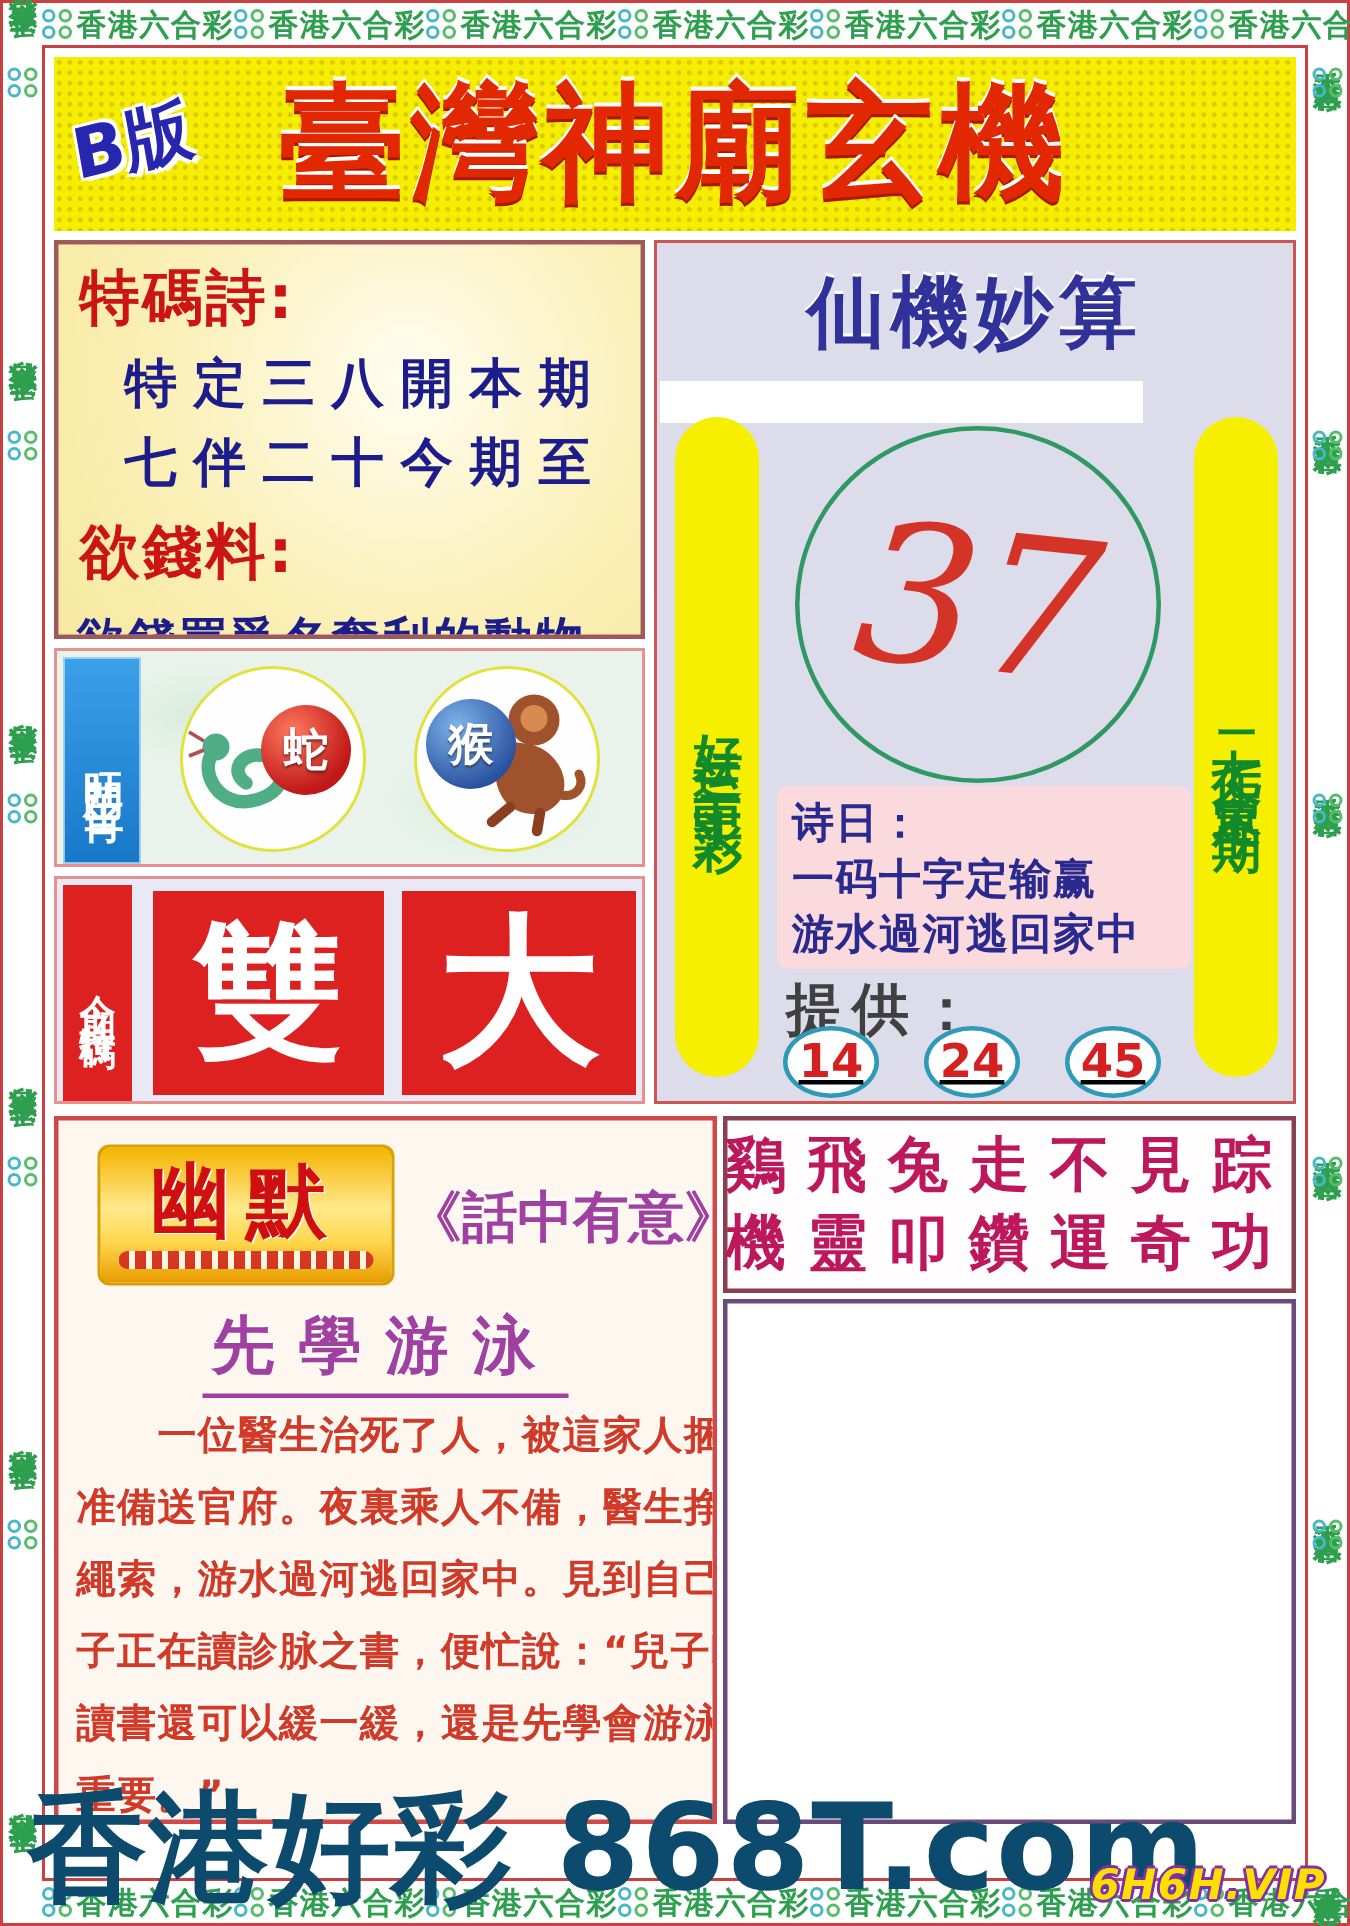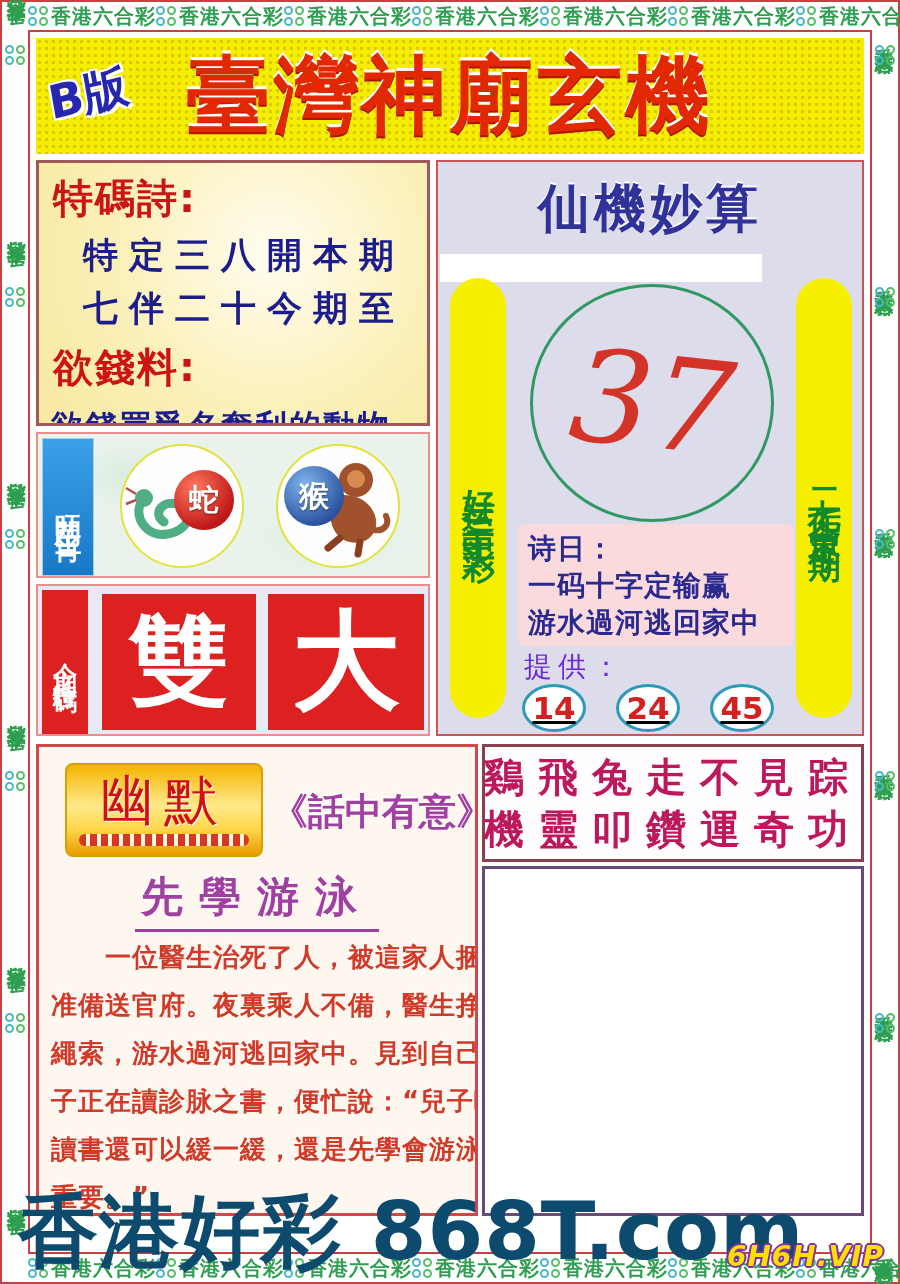--- a/index.html
+++ b/index.html
@@ -74,31 +74,31 @@
   .white-band { position:absolute; left:2px; top:92px; width:322px; height:28px; background:#fff; }
   .pill { position:absolute; top:116px; width:56px; height:440px; background:#f6f000; border-radius:28px;
     display:flex; align-items:center; justify-content:center; }
   .pill span { writing-mode:vertical-rl; color:#128a2a; font-weight:bold; font-size:33px; letter-spacing:10px; }
   .pill-left { left:12px; } .pill-right { left:358px; }
   .oracle-circle { position:absolute; left:92px; top:122px; width:244px; height:238px; border:3px solid #2f9863; border-radius:50%;
     display:flex; align-items:center; justify-content:center; }
   .oracle-number { font-family:"DejaVu Serif", serif; font-style:italic; font-size:128px; color:#d43428; transform:rotate(6deg); line-height:1; }
   .pink-box { position:absolute; left:80px; top:362px; width:276px; height:122px; background:#fbdade; border-radius:8px; padding:6px 10px; }
   .pink-box div { color:#2a2a8e; font-weight:bold; font-size:28px; line-height:37px; white-space:nowrap; letter-spacing:1px; }
-  .provide { position:absolute; left:86px; top:486px; color:#6d28d9; font-weight:normal; font-size:28px; letter-spacing:6px; }
+  .provide { position:absolute; left:86px; top:486px; color:#404040; font-weight:bold; font-size:38px; letter-spacing:6px; }
   .num-row { position:absolute; left:84px; top:522px; display:flex; gap:30px;text-decoration:underline; }
   .num-ball { width:64px; height:48px; border:3px solid #2f9ab8; border-radius:50%; background:#fff;
     display:flex; align-items:center; justify-content:center; color:#d42020; font-weight:bold; font-size:31px; }
 
   
   .humor-panel { position:absolute; left:36px; top:744px; width:442px; height:472px; border:3px solid #d04848; background:#fdf7ef; overflow:hidden; }
   .humor-badge { position:absolute; left:26px; top:16px; width:198px; height:94px; border:2px solid #d8a000; border-radius:8px;
     background:linear-gradient(180deg,#f4b400 0%, #ffe98c 45%, #ffd74d 70%, #e89c00 100%);
     display:flex; flex-direction:column; align-items:center; justify-content:center; }
-  .humor-badge .badge-text { color:#d01010 ; font-size:54px; font-weight:normal; letter-spacing:10px; line-height:1; text-shadow:1px 1px 0 #fff; }
+  .humor-badge .badge-text { color:#d01010 ; font-size:54px; font-weight:bold; letter-spacing:10px; line-height:1; text-shadow:1px 1px 0 #fff; }
   .badge-deco { margin-top:6px; width:170px; height:12px; border-radius:6px;
     background:repeating-linear-gradient(90deg,#d02020 0 7px,#ffffff 7px 11px); opacity:.85; }
   .humor-sub { position:absolute; left:232px; top:40px; color:#a040a0; font-size:37px; font-weight:bold; white-space:nowrap;
     text-shadow:0 -2px 0 #fff; }
   .humor-title { position:absolute; top:122px; width:100%; text-align:center; }
   .humor-title span { display:inline-block; color:#a040a0; font-size:42px; font-weight:bold; letter-spacing:16px;
     border-bottom:3px solid #a040a0; padding:0 6px 4px 6px; text-shadow:0 -2px 0 #fff; }
   .story { position:absolute; left:12px; top:186px; right:4px; }
   .story div { color:#d23a28; font-size:26px; font-weight:bold; line-height:48px; letter-spacing:1px; white-space:nowrap;
     text-shadow:0 -1px 0 #fff; }

